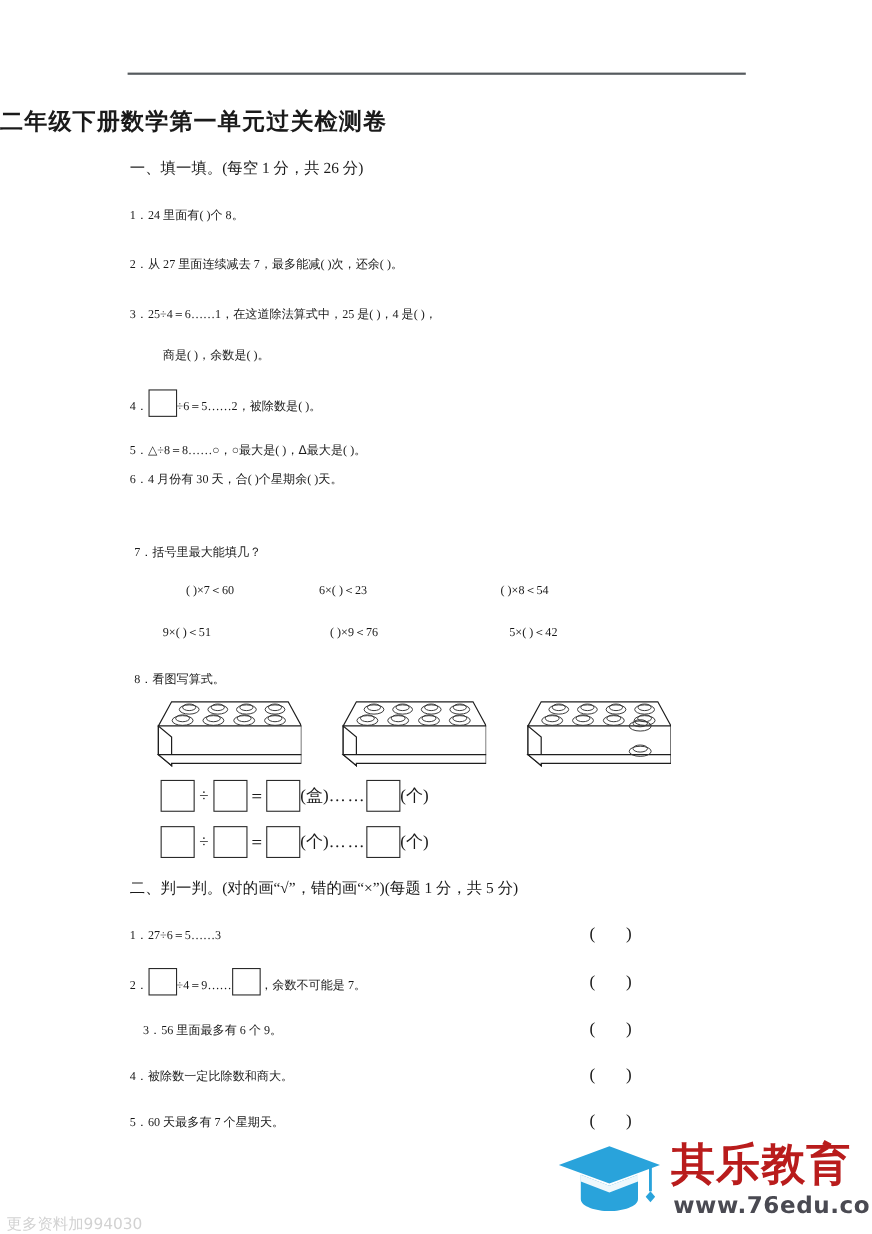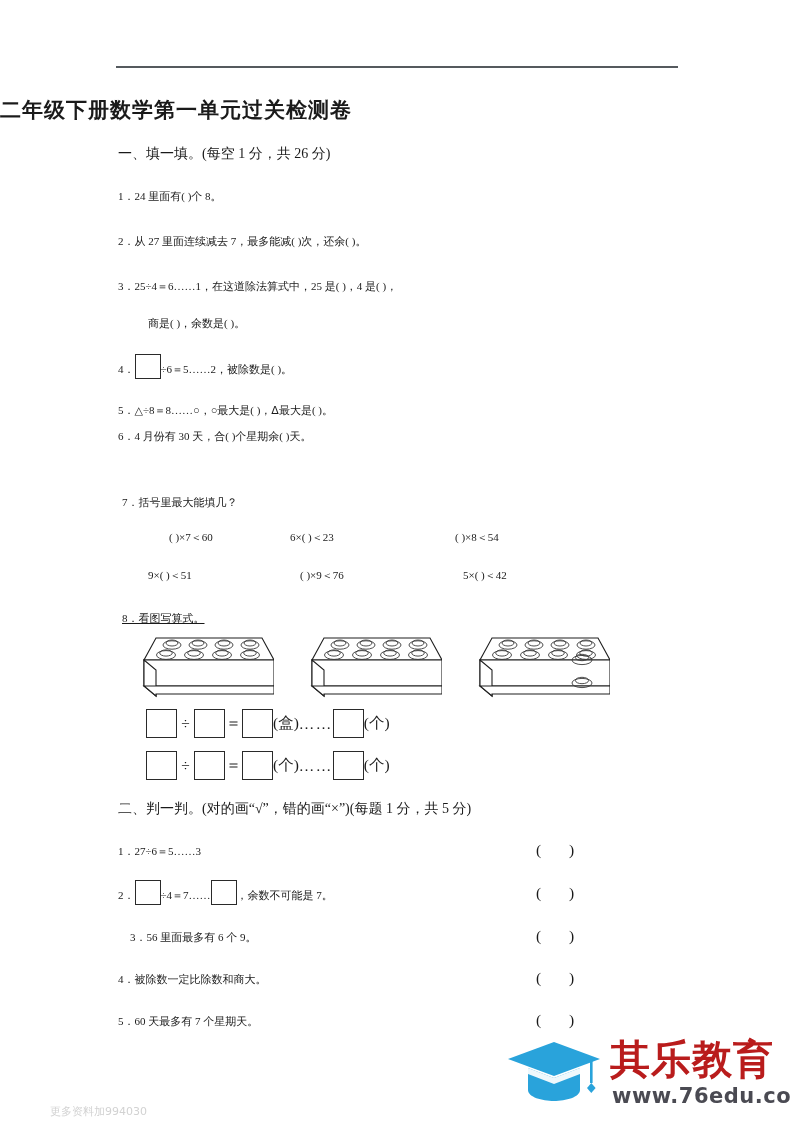--- a/index.html
+++ b/index.html
@@ -159,24 +159,23 @@
     font-weight: bold;
     color: #4a4a52;
     font-family: "DejaVu Sans", "Liberation Sans", sans-serif;
     letter-spacing: 0.5px;
   }
 
   .footnote {
     position: absolute;
     left: 6px;
     top: 1104px;
-    font-size: 11px;
+    font-size: 14px;
     color: #d2d2d2;
     font-family: "DejaVu Sans", "Liberation Sans", sans-serif;
-    margin-left: 44px;
   }
 </style>
 </head>
 <body>
 
 <div class="page">
 
   <div class="top-rule"></div>
 
   <div class="doc-title">二年级下册数学第一单元过关检测卷</div>
@@ -201,21 +200,21 @@
   <div class="line" style="left:122px; top:492px;">7．括号里最大能填几？</div>
 
   <div class="line" style="left:148px; top:527px;margin-left:21px;">(      )×7＜60</div>
   <div class="line" style="left:290px; top:527px;">6×(      )＜23</div>
   <div class="line" style="left:455px; top:527px;">(      )×8＜54</div>
 
   <div class="line" style="left:148px; top:565px;">9×(      )＜51</div>
   <div class="line" style="left:300px; top:565px;">(      )×9＜76</div>
   <div class="line" style="left:463px; top:565px;">5×(      )＜42</div>
 
-  <div class="line" style="left:122px; top:608px;text-decoration:underline;">8．看图写算式。</div>
+  <div class="line" style="left:122px; top:608px;">8．看图写算式。</div>
 
   <div class="pic-row">
 
     <div class="crate" style="left:0px; top:0px;">
       <svg width="134" height="68" viewBox="0 0 134 68">
         <polygon points="16,4 122,4 134,26 4,26" fill="#ffffff" stroke="#1f1f1f" stroke-width="1.1"></polygon>
         <polygon points="4,26 134,26 134,52 4,52" fill="#ffffff" stroke="#1f1f1f" stroke-width="1.1"></polygon>
         <polygon points="4,26 4,52 16,62 16,36" fill="#ffffff" stroke="#1f1f1f" stroke-width="1.1"></polygon>
         <polygon points="4,52 134,52 134,60 16,60 16,62 4,52" fill="#ffffff" stroke="#1f1f1f" stroke-width="1.1"></polygon>
         <g fill="none" stroke="#3a3a3a" stroke-width="0.9">
@@ -314,21 +313,21 @@
   <div class="eqrow" style="left:146px; top:751px;">
     <span class="sq sq-big"></span><span class="op">÷</span><span class="sq sq-big"></span><span class="op">＝</span><span class="sq sq-big"></span><span class="unit">(个)</span><span class="dots">……</span><span class="sq sq-big"></span><span class="unit">(个)</span>
   </div>
 
   <div class="line sec-head" style="left:118px; top:799px;">二、判一判。(对的画“√”，错的画“×”)(每题 1 分，共 5 分)</div>
 
   <div class="line" style="left:118px; top:841px;">1．27÷6＝5……3</div>
   <div class="tf-paren" style="left:536px; top:841px;">(    )</div>
 
   <div class="line" style="left:118px; top:884px;">
-    <span>2．</span><span class="sq sq-inline"></span><span>÷4＝7……</span><span class="sq sq-inline"></span><span>，余数不可能是 7。</span>
+    <span>2．</span><span class="sq sq-inline"></span><span>÷4＝9……</span><span class="sq sq-inline"></span><span>，余数不可能是 7。</span>
   </div>
   <div class="tf-paren" style="left:536px; top:884px;">(    )</div>
 
   <div class="line" style="left:118px; top:927px;margin-left:12px;">3．56 里面最多有 6 个 9。</div>
   <div class="tf-paren" style="left:536px; top:927px;">(    )</div>
 
   <div class="line" style="left:118px; top:969px;">4．被除数一定比除数和商大。</div>
   <div class="tf-paren" style="left:536px; top:969px;">(    )</div>
 
   <div class="line" style="left:118px; top:1011px;">5．60 天最多有 7 个星期天。</div>

